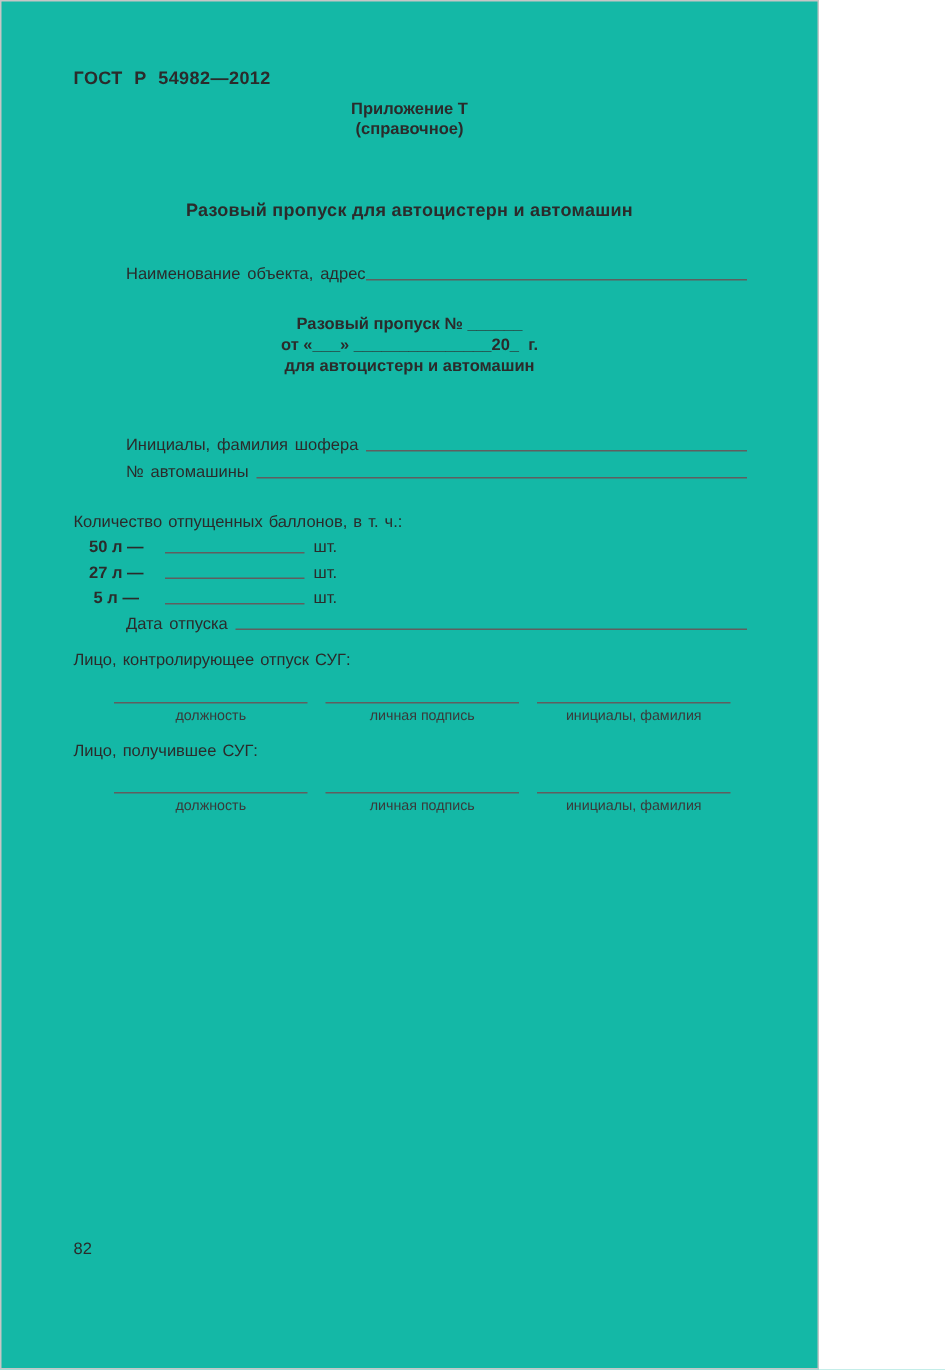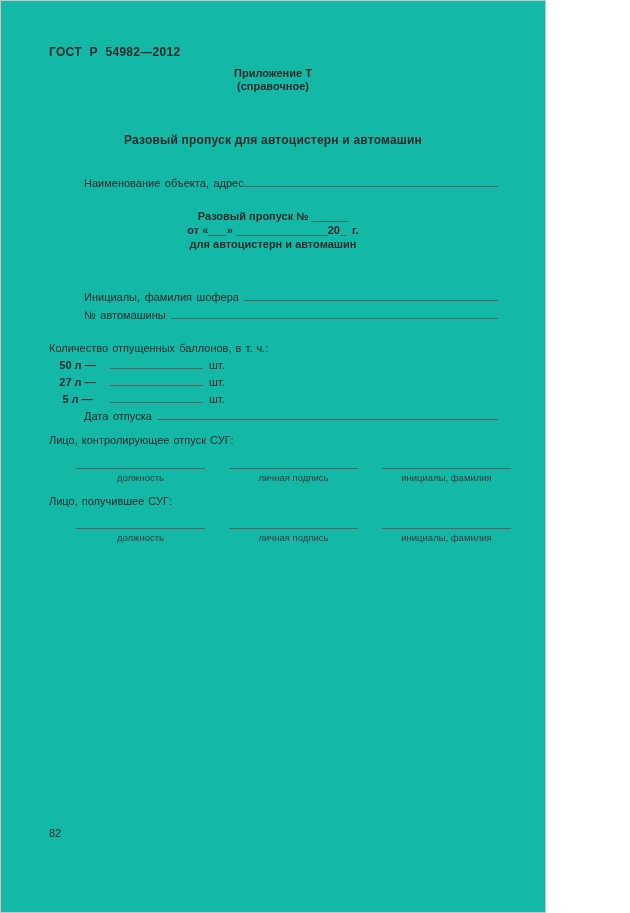--- a/index.html
+++ b/index.html
@@ -67,21 +67,21 @@
     margin-left: 4px;
     margin-bottom: 2px;
   }
   .cyl-unit { margin-left: 6px; }
 
   
   .sig-title { left: 48px; word-spacing: 1px; }
   .sig-cols {
     left: 75px;
     display: flex;
-    gap: 24px;
+    gap: 12px;
   }
   .sig-col { width: 129px; }
   .sig-line { border-top: 1px solid #5f5f5f; height: 0; }
   .sig-cap {
     text-align: center;
     font-size: 9.5px;
     color: #3a3a3a;
     margin-top: 3px;
     white-space: nowrap;
   }

